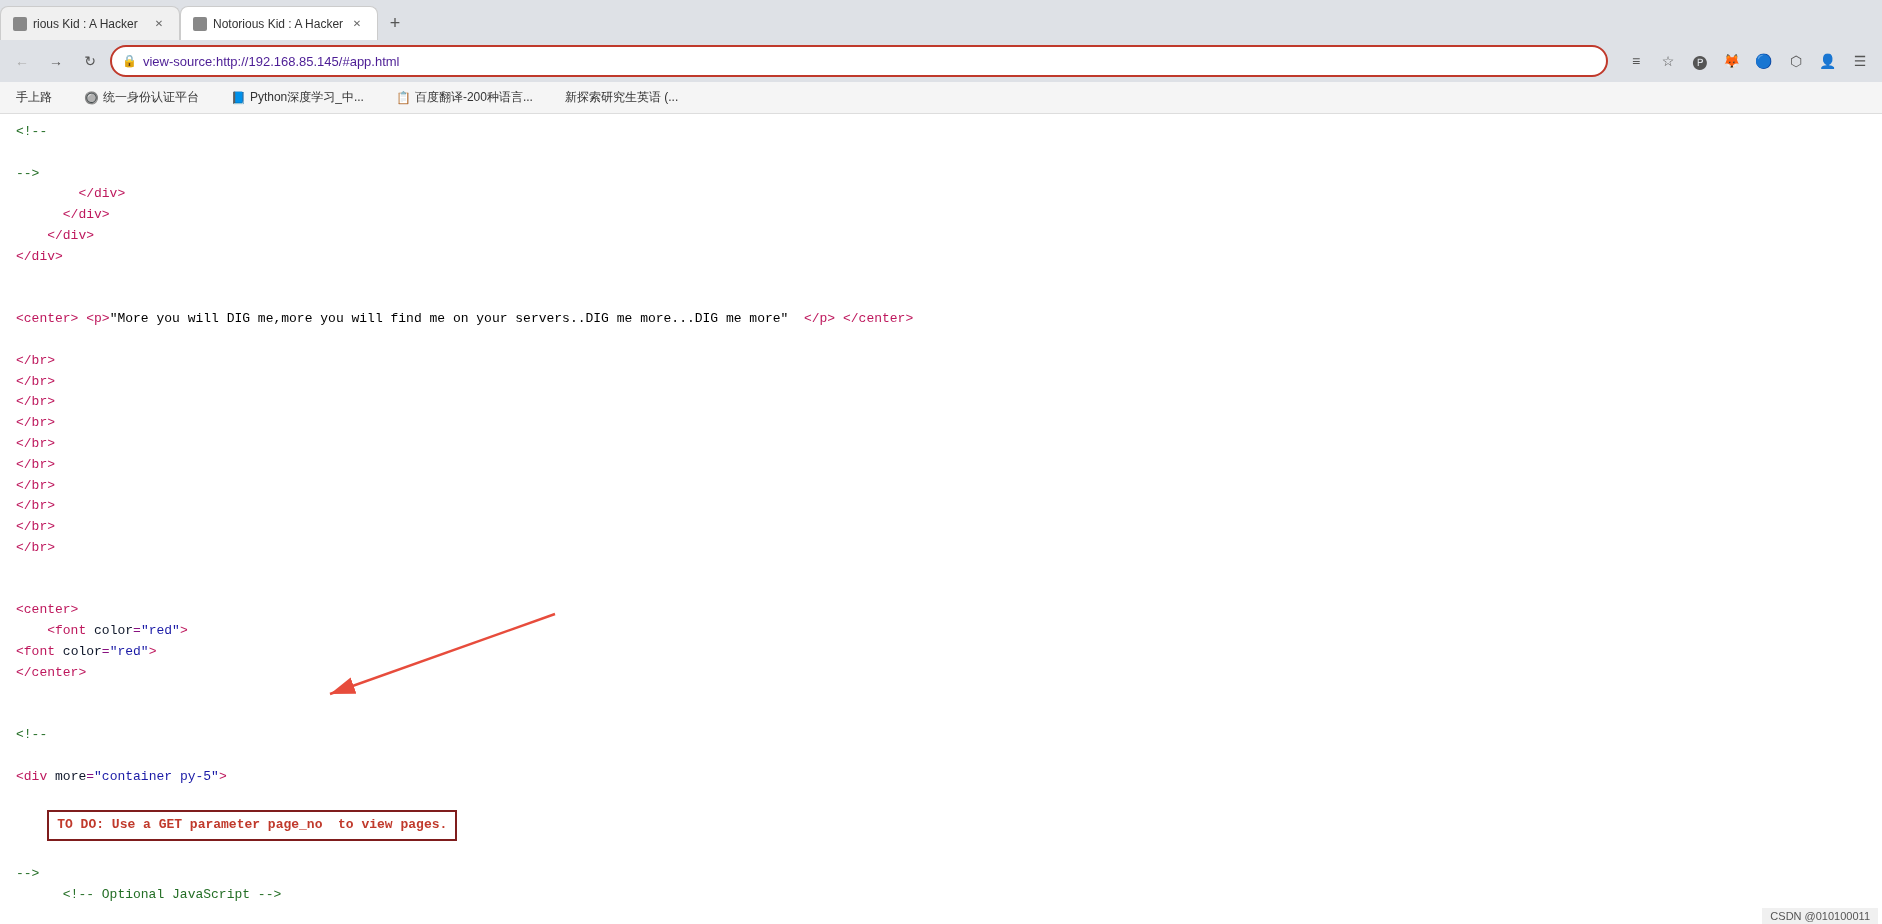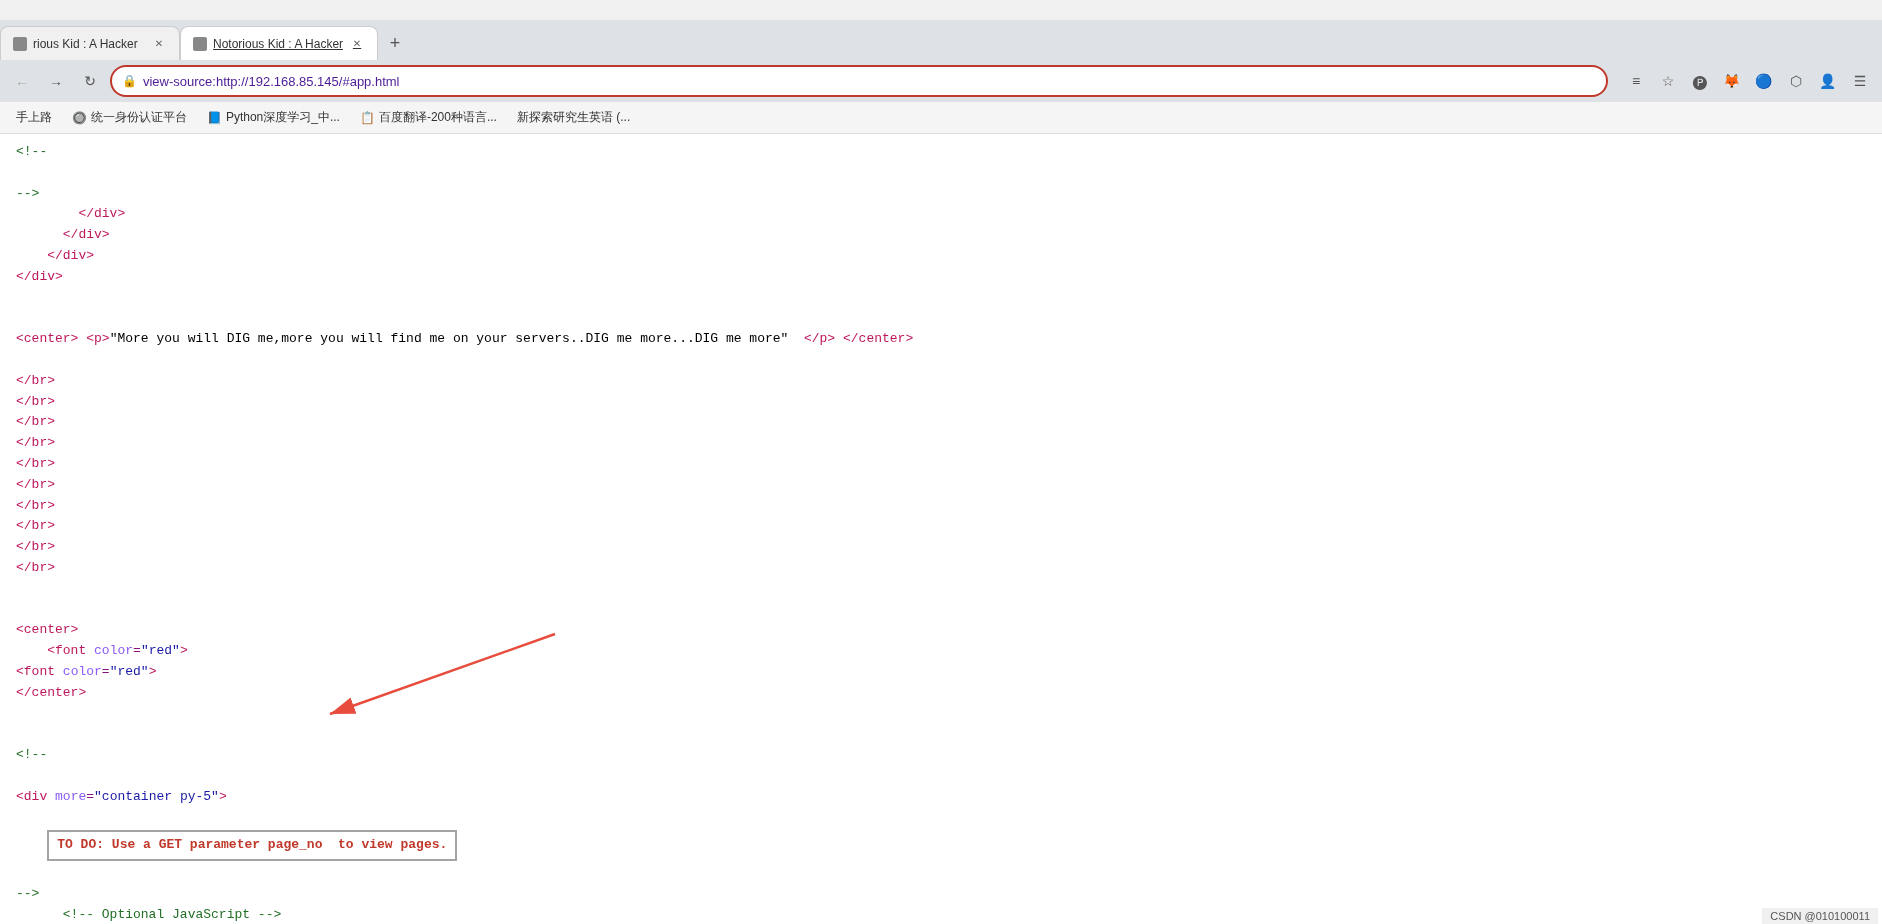--- a/index.html
+++ b/index.html
@@ -17,21 +17,20 @@
     }
 
     
     .tab-bar {
       display: flex;
       align-items: flex-end;
       background: #dee1e6;
       padding-top: 6px;
       padding-left: 0;
       height: 40px;
-      margin-top: 20px;
     }
 
     .tab {
       display: flex;
       align-items: center;
       background: #f0f0f0;
       border-radius: 8px 8px 0 0;
       padding: 0 12px;
       height: 34px;
       min-width: 180px;
@@ -41,21 +40,20 @@
       cursor: pointer;
       border: 1px solid #ccc;
       border-bottom: none;
       position: relative;
       gap: 6px;
     }
 
     .tab.active {
       background: #ffffff;
       z-index: 2;
-      text-decoration: underline;
     }
 
     .tab-favicon {
       width: 14px;
       height: 14px;
       background: #888;
       border-radius: 2px;
       flex-shrink: 0;
     }
 
@@ -165,21 +163,21 @@
     }
 
     
     .bookmarks-bar {
       display: flex;
       align-items: center;
       background: #f5f5f5;
       padding: 2px 8px;
       height: 32px;
       border-bottom: 1px solid #ddd;
-      gap: 4px;
+      gap: 16px;
       font-size: 12px;
       overflow: hidden;
     }
 
     .bookmark-item {
       display: flex;
       align-items: center;
       padding: 2px 8px;
       border-radius: 4px;
       cursor: pointer;
@@ -199,21 +197,21 @@
       color: #881280;
       line-height: 1.6;
     }
 
     .code-line {
       white-space: pre;
       display: block;
     }
 
     .tag { color: #be185d; }
-    .attr-name { color: #8b5cf6; }
+    .attr-name { color: #0f172a; }
     .attr-value { color: #1a1aa6; }
     .text-content { color: #000000; }
     .comment { color: #236e25; }
 
     
     .source-view-container {
       position: relative;
     }
 
     
@@ -328,21 +326,21 @@
   <span class="code-line">    <span class="tag">&lt;font</span> <span class="attr-name">color</span>=<span class="attr-value">"red"</span><span class="tag">&gt;</span></span>
   <span class="code-line"><span class="tag">&lt;font</span> <span class="attr-name">color</span>=<span class="attr-value">"red"</span><span class="tag">&gt;</span></span>
   <span class="code-line tag">&lt;/center&gt;</span>
   <span class="code-line">&nbsp;</span>
   <span class="code-line">&nbsp;</span>
   <span class="code-line comment">&lt;!--</span>
   <span class="code-line">&nbsp;</span>
   <span class="code-line"><span class="tag">&lt;div</span> <span class="attr-name">more</span>=<span class="attr-value">"container py-5"</span><span class="tag">&gt;</span></span>
 
   <span class="code-line" style="margin: 2px 0; display: block;">
-    <span style="border: 2px solid #a3a3a3; padding: 3px 8px; color: #c0392b; font-weight: bold; display: inline-block;">TO DO: Use a GET parameter page_no  to view pages.</span>
+    <span style="border: 2px solid #7f1d1d; padding: 3px 8px; color: #c0392b; font-weight: bold; display: inline-block;">TO DO: Use a GET parameter page_no  to view pages.</span>
   </span>
 
   <span class="code-line comment">--&gt;</span>
   <span class="code-line comment">      &lt;!-- Optional JavaScript --&gt;</span>
 
 </div>
 
 <div class="status-bar">
   <span>CSDN @010100011</span>
 </div>

